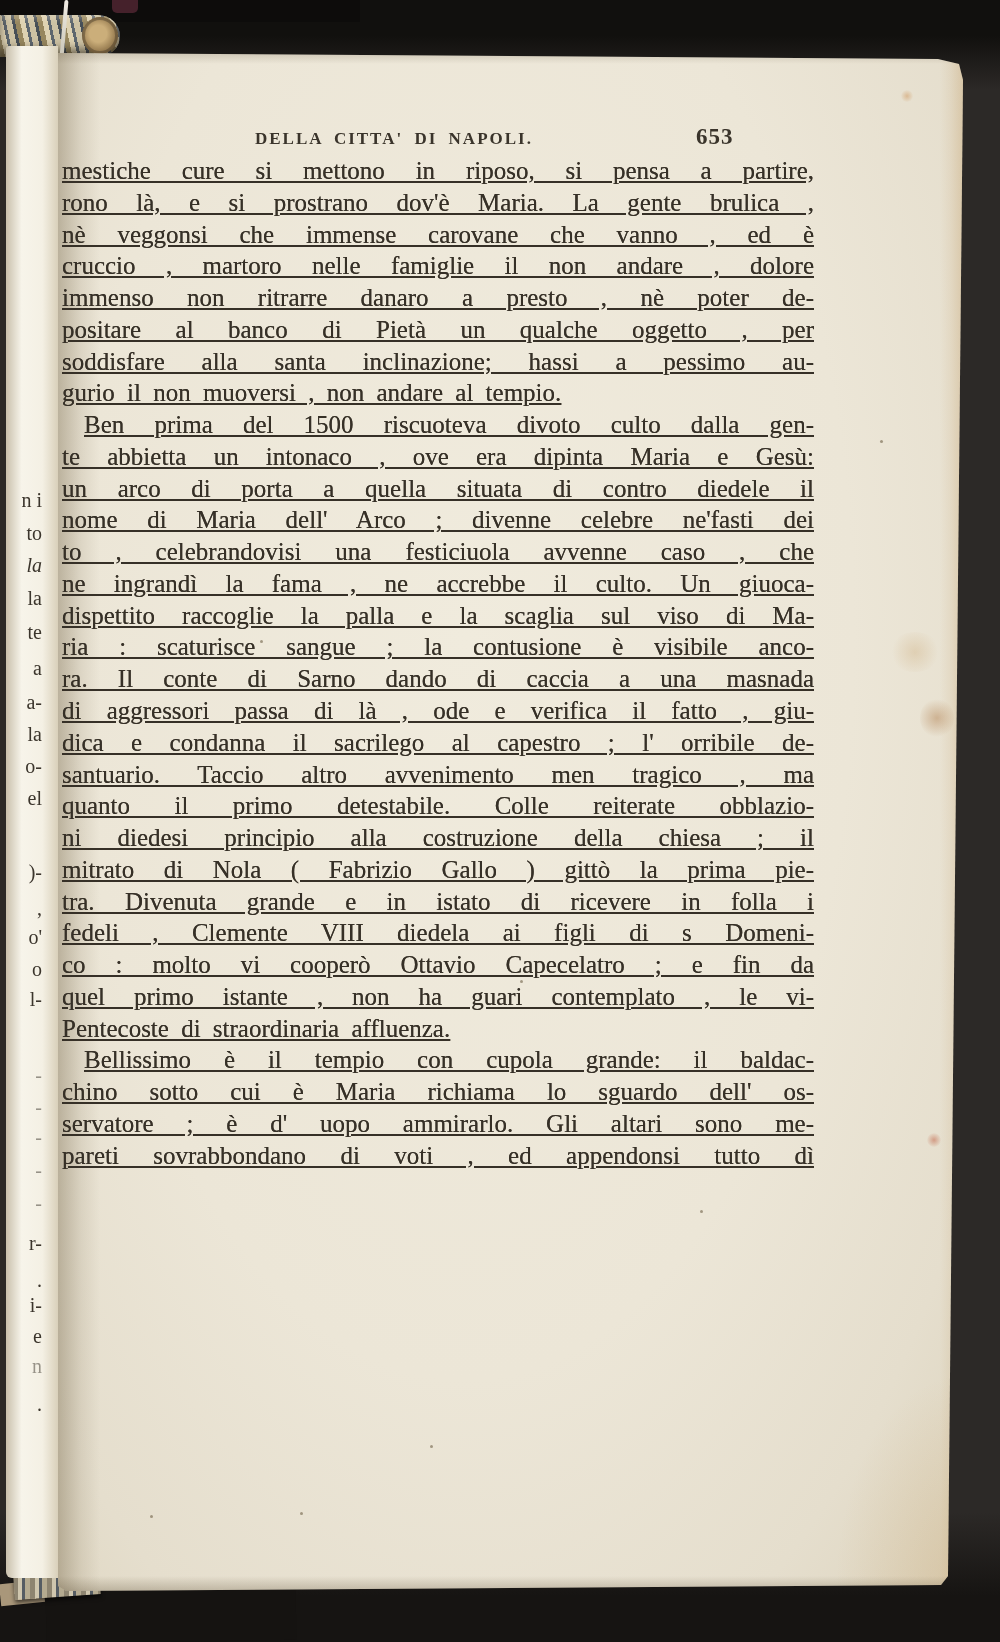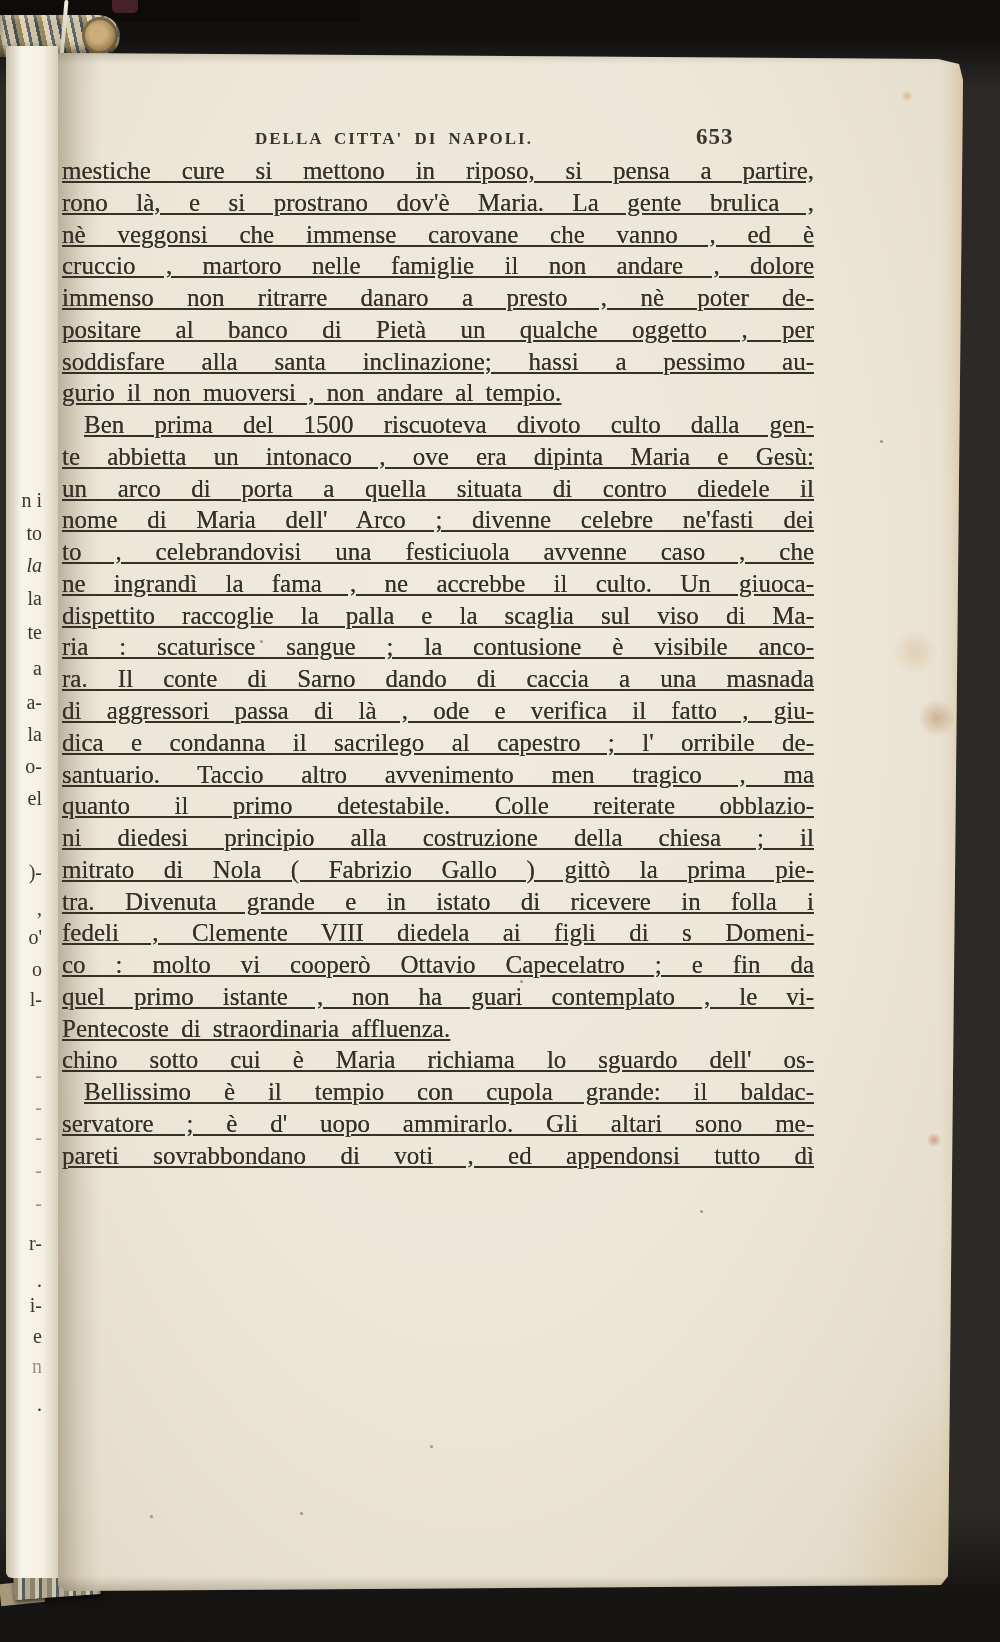--- a/index.html
+++ b/index.html
@@ -160,18 +160,18 @@
     <div class="line">dica e condanna il sacrilego al capestro ; l' orribile de-</div>
     <div class="line">santuario. Taccio altro avvenimento men tragico , ma</div>
     <div class="line">quanto il primo detestabile. Colle reiterate obblazio-</div>
     <div class="line">ni diedesi principio alla costruzione della chiesa ; il</div>
     <div class="line">mitrato di Nola ( Fabrizio Gallo ) gittò la prima pie-</div>
     <div class="line">tra. Divenuta grande e in istato di ricevere in folla i</div>
     <div class="line">fedeli , Clemente VIII diedela ai figli di s Domeni-</div>
     <div class="line">co : molto vi cooperò Ottavio Capecelatro ; e fin da</div>
     <div class="line">quel primo istante , non ha guari contemplato , le vi-</div>
     <div class="line noj">Pentecoste di straordinaria affluenza.</div>
+    <div class="line ind">Bellissimo è il tempio con cupola grande: il baldac-</div>
     <div class="line">chino sotto cui è Maria richiama lo sguardo dell' os-</div>
-    <div class="line ind">Bellissimo è il tempio con cupola grande: il baldac-</div>
     <div class="line">servatore ; è d' uopo ammirarlo. Gli altari sono me-</div>
     <div class="line">pareti sovrabbondano di voti , ed appendonsi tutto dì</div>
   </div>
 </div>
 
 </body></html>

